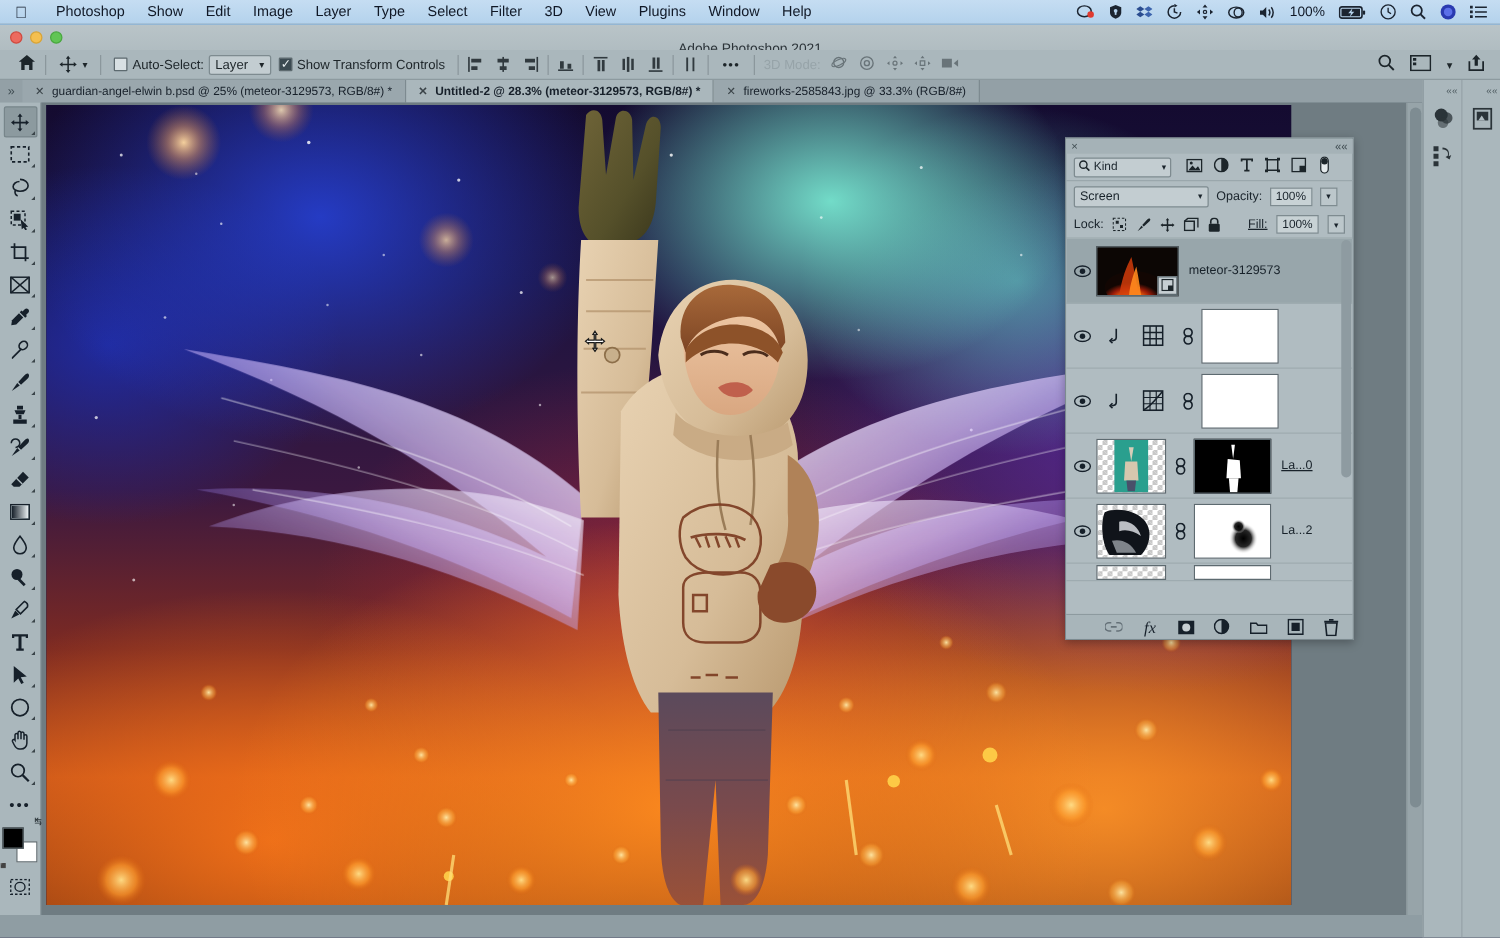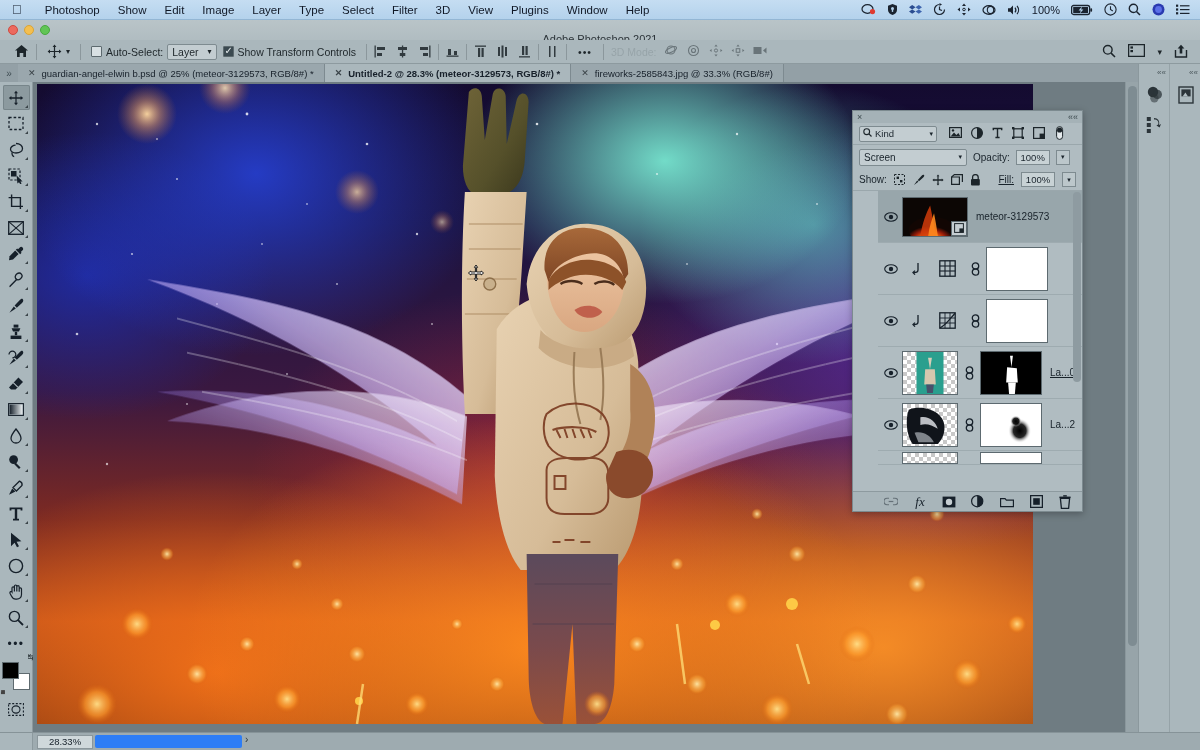--- a/index.html
+++ b/index.html
@@ -169,21 +169,21 @@
     width: 108px; height: 17px; background: #c3cdd1; border: 1px solid #7e8b90; border-radius: 2px;
     display: flex; align-items: center; padding: 0 4px; font-size: 10px; justify-content: space-between;
   }
   .num-field {
     width: 34px; height: 15px; background: #c8d2d5; border: 1px solid #7e8b90;
     display: flex; align-items: center; justify-content: center; font-size: 9.5px;
   }
   .mini-chev { width: 14px; height: 15px; border: 1px solid #7e8b90; background: #bcc7cb; display: flex; align-items: center; justify-content: center; font-size: 7px; }
   .lp-lock { height: 22px; border-bottom: 1px solid #9aa7ac; gap: 7px; }
   .lock-ico { width: 12px; height: 12px; display: flex; align-items: center; justify-content: center; }
-  .lp-list { flex: 1; position: relative; overflow: hidden; background: #b0bcc1; padding-left: 25px; }
+  .lp-list { flex: 1; position: relative; overflow: hidden; background: #b0bcc1; }
   .layer-row {
     height: 52px; display: flex; align-items: center; gap: 0;
     border-bottom: 1px solid #9eabb0; padding-left: 2px; position: relative;
   }
   .layer-row.selected { background: #98a6ab; }
   .eye { width: 22px; display: flex; align-items: center; justify-content: center; }
   .thumb { width: 66px; height: 40px; border: 1px solid #5d6a70; background: #fff; overflow: hidden; position: relative; flex-shrink: 0; }
   .thumb.sq { width: 62px; height: 44px; }
   .thumb-sm { width: 56px; height: 44px; }
   .checker {
@@ -1005,21 +1005,21 @@
         <span style="font-size:7px;">▾</span>
       </div>
       <span>Opacity:</span>
       <div class="num-field">
         <span>100%</span>
       </div>
       <div class="mini-chev">▾</div>
     </div>
 
     <div class="lp-row lp-lock">
-      <span>Show:</span>
+      <span>Lock:</span>
       <span class="lock-ico">
         <svg width="11" height="11" viewBox="0 0 11 11">
             <rect x="0.5" y="0.5" width="10" height="10" fill="none" stroke="#1c252a" stroke-width="1" stroke-dasharray="2 1.5"></rect>
             <rect x="2.6" y="2.6" width="2.4" height="2.4" fill="#1c252a"></rect>
             <rect x="6" y="6" width="2.4" height="2.4" fill="#1c252a"></rect>
           </svg>
       </span>
       <span class="lock-ico">
         <svg width="12" height="12" viewBox="0 0 12 12">
             <path d="M11 1 C10.4 0.4 9.5 0.8 8.6 1.8 L4.8 6 L6 7.2 L10.2 3.4 C11.2 2.5 11.6 1.6 11 1 Z" fill="#1c252a"></path>
@@ -1264,24 +1264,14 @@
       <span class="lpb-ico">
         <svg width="12" height="14" viewBox="0 0 12 14">
             <path d="M1.4 3.4 H10.6 L9.6 13.4 H2.4 Z" fill="none" stroke="#16202a" stroke-width="1.3"></path>
             <rect x="0.4" y="1.6" width="11.2" height="1.4" fill="#16202a"></rect>
             <rect x="4.2" y="0.2" width="3.6" height="1.4" fill="#16202a"></rect>
           </svg>
       </span>
     </div>
   </div>
 
-  <div class="statusbar">
-    <div class="sb-corner"></div>
-    <div class="zoom-box">
-      <span>28.33%</span>
-    </div>
-    <div class="hscroll">
-      <div class="hs-thumb"></div>
-      <span class="hs-arrow">›</span>
-    </div>
-  </div>
 
 </div>
 
 </body></html>

